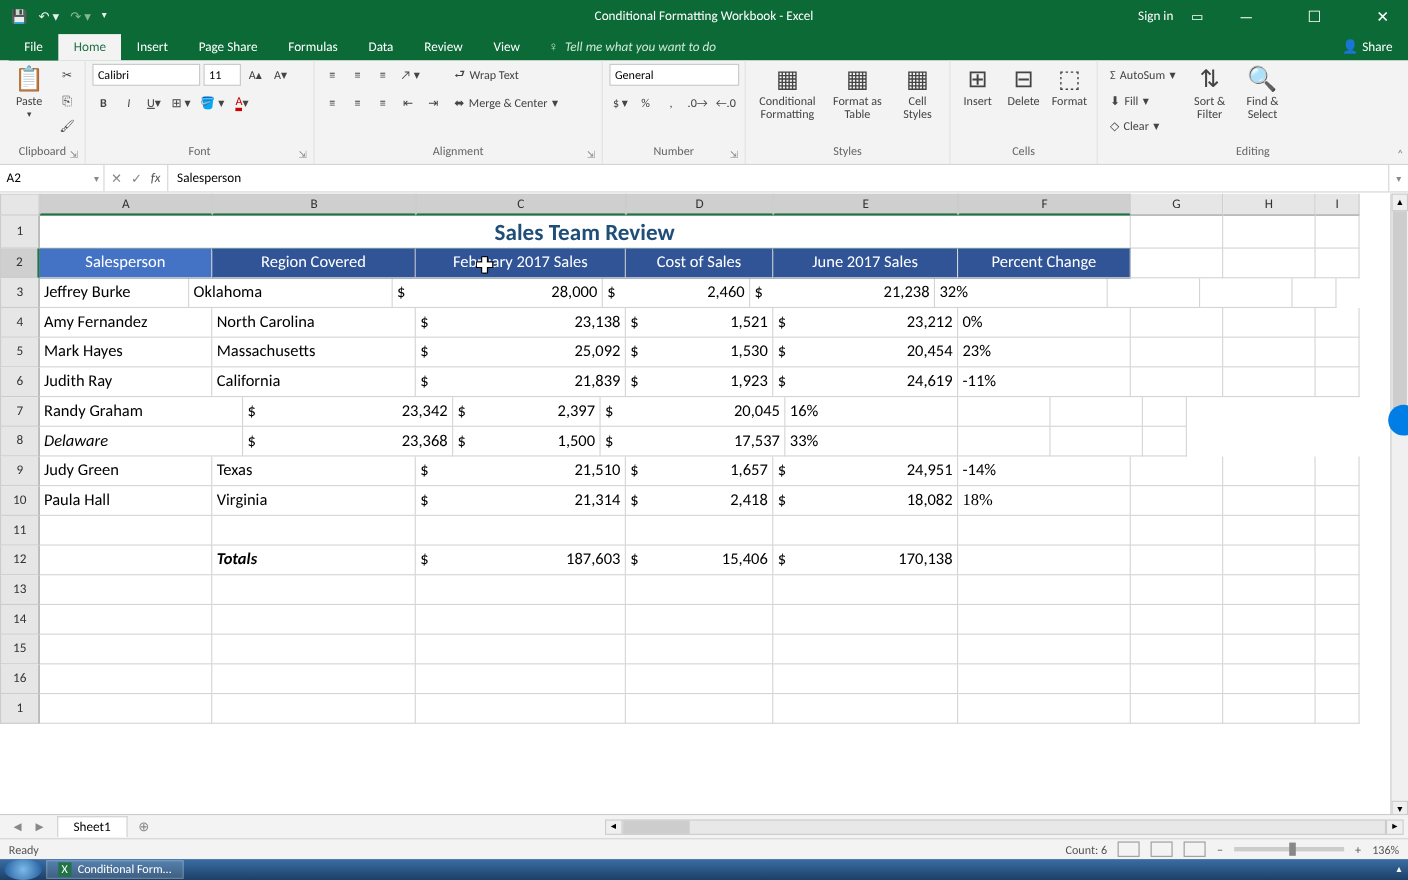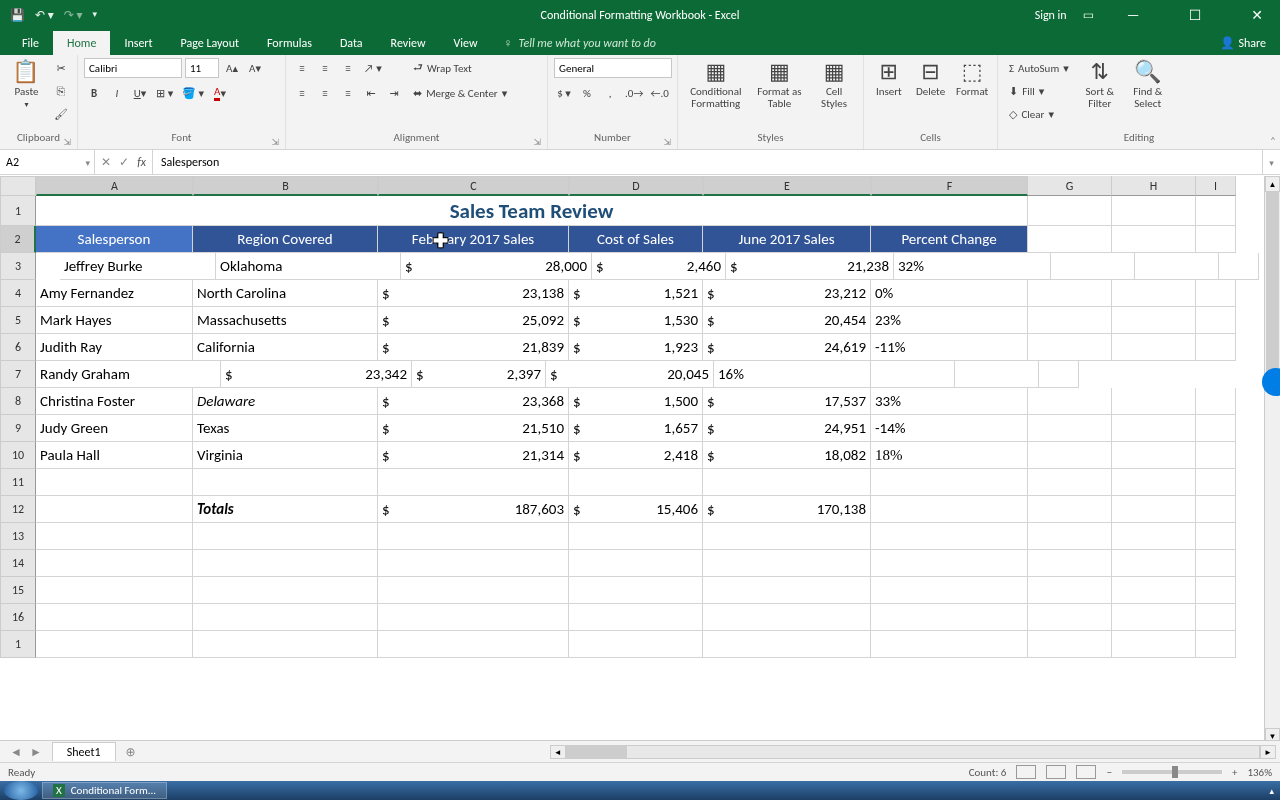--- a/index.html
+++ b/index.html
@@ -116,21 +116,21 @@
     <div class="winbtn">—</div>
     <div class="winbtn">☐</div>
     <div class="winbtn close">✕</div>
   </div>
 </div>
 
 <div class="tabs">
   <div class="tab file">File</div>
   <div class="tab active">Home</div>
   <div class="tab">Insert</div>
-  <div class="tab">Page Layout</div>
+  <div class="tab">Page Share</div>
   <div class="tab">Formulas</div>
   <div class="tab">Data</div>
   <div class="tab">Review</div>
   <div class="tab">View</div>
   <div class="tellme">Tell me what you want to do</div>
   <div class="share">👤 <span>Share</span></div>
 </div>
 
 <div class="ribbon">
   <div class="group" style="width:78px">
@@ -329,21 +329,21 @@
           <div class="cell hdrcell" style="width: 185px;">Region Covered</div>
           <div class="cell hdrcell" style="width: 191px;">February 2017 Sales</div>
           <div class="cell hdrcell" style="width: 134px;">Cost of Sales</div>
           <div class="cell hdrcell" style="width: 168px;">June 2017 Sales</div>
           <div class="cell hdrcell" style="width: 157px;">Percent Change</div>
           <div class="cell " style="width: 84px;"></div>
           <div class="cell " style="width: 84px;"></div>
           <div class="cell " style="width: 40px;"></div>
         </div>
         <div class="gridrow">
-          <div class="cell " style="width: 156px; margin-left: 24px;">Jeffrey Burke</div>
+          <div class="cell " style="width: 136px;">Jeffrey Burke</div>
           <div class="cell " style="width: 185px;">Oklahoma</div>
           <div class="cell " style="width: 191px;">
             <span class="dollar">
               <span>$</span>
               <span>28,000</span>
             </span>
           </div>
           <div class="cell " style="width: 134px;">
             <span class="dollar">
               <span>$</span>
@@ -458,21 +458,20 @@
               <span>$</span>
               <span>20,045</span>
             </span>
           </div>
           <div class="cell " style="width: 157px;">16%</div>
           <div class="cell " style="width: 84px;"></div>
           <div class="cell " style="width: 84px;"></div>
           <div class="cell " style="width: 40px;"></div>
         </div>
         <div class="gridrow">
-          <div class="cell " style="width: 157px;">Christina Foster</div>
           <div class="cell " style="width: 185px; font-style: italic;">Delaware</div>
           <div class="cell " style="width: 191px;">
             <span class="dollar">
               <span>$</span>
               <span>23,368</span>
             </span>
           </div>
           <div class="cell " style="width: 134px;">
             <span class="dollar">
               <span>$</span>

